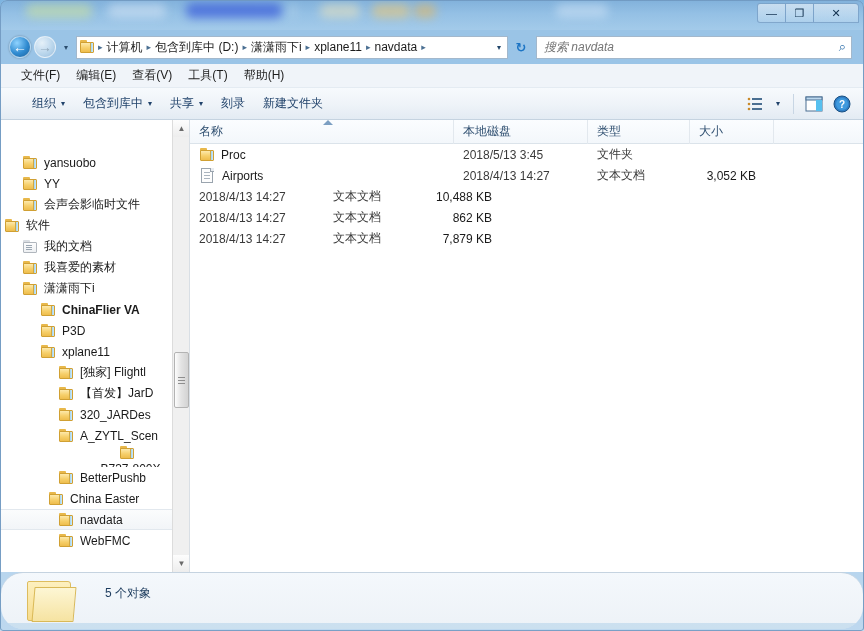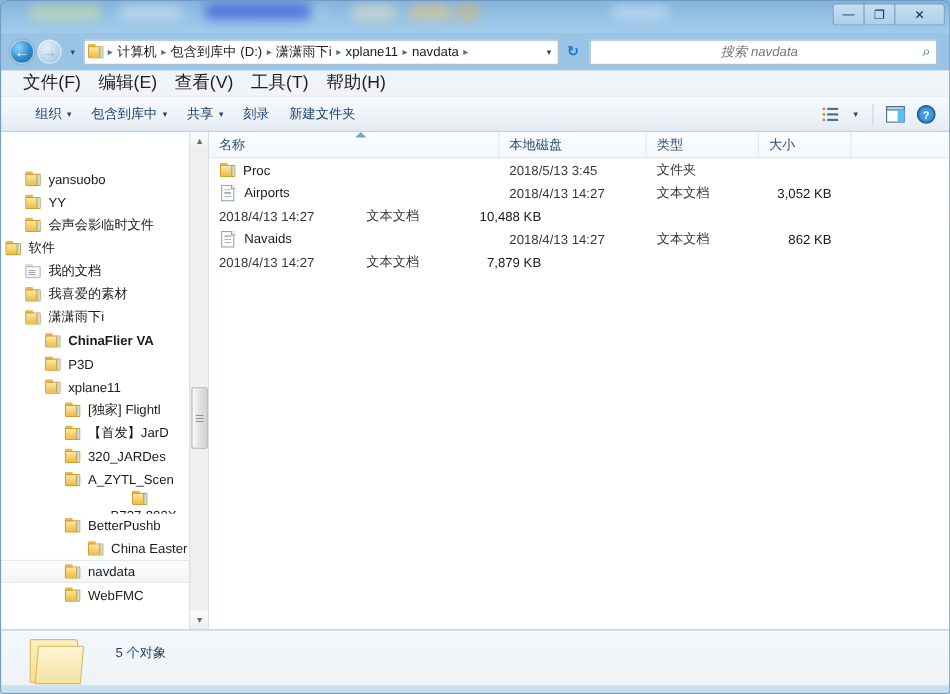--- a/index.html
+++ b/index.html
@@ -102,33 +102,32 @@
     margin-left: 4px;
     height: 23px; flex: 1 1 auto; margin-right: 12px;
     background: #fff; border: 1px solid #a3b8cc;
     display: flex; align-items: center; padding: 0 5px;
   }
   #search-input {
     border: 0; outline: 0; flex: 1;
     font-family: "Liberation Sans", sans-serif;
     font-size: 12px; font-style: italic; color: #6d6d6d;
     background: transparent;
-    text-align: center;
   }
   #search-icon { color: #2a6ca8; font-size: 13px; }
 
   
   #menubar {
     position: absolute; left: 1px; top: 64px; width: 862px; height: 24px;
     background: #f0f4f9;
     display: flex; align-items: center;
     padding-left: 12px;
     border-bottom: 1px solid #e4ebf2;
   }
-  .menuitem { color: #1d1d1d; font-size: 16px; padding: 2px 8px; }
+  .menuitem { color: #1d1d1d; font-size: 12px; padding: 2px 8px; }
 
   
   #toolbar {
     position: absolute; left: 1px; top: 88px; width: 862px; height: 32px;
     background: linear-gradient(180deg, #f7fafd 0%, #eef3f8 55%, #e3ebf3 100%);
     border-bottom: 1px solid #c5d3e0;
     display: flex; align-items: center;
     padding-left: 22px;
   }
   .tbitem {
@@ -261,32 +260,33 @@
   #sortarrow {
     position: absolute; left: 133px; top: 0px;
     width: 0; height: 0;
     border-left: 5px solid transparent; border-right: 5px solid transparent;
     border-bottom: 5px solid #7c9fc2;
   }
   .row {
     height: 21px; display: flex; align-items: center;
     font-size: 12px; color: #1a1a1a;
   }
-  .cell { padding-left: 9px; white-space: nowrap; overflow: hidden; display: flex; }
+  .cell { padding-left: 9px; white-space: nowrap; overflow: hidden; display: flex; align-items: center; }
   .cell.name { padding-left: 10px; }
   .cell.size { justify-content: flex-end; padding-right: 18px; }
   .cell.date, .cell.type { color: #3a3a3a; }
 
   
   #statusbar {
     position: absolute; left: 1px; top: 572px; width: 862px; height: 57px;
     background: linear-gradient(180deg,#f4f8fc 0%, #edf2f7 100%);
     border-top: 1px solid #c5d3e0;
     display: flex; align-items: flex-start;
     overflow: hidden;
+    border-radius: 22px;
   }
   #bigfolder {
     width: 52px; height: 44px; margin: 6px 0 0 26px; position: relative; flex: 0 0 52px;
   }
   #bigfolder .bk {
     position: absolute; left: 0; top: 2px; width: 44px; height: 40px;
     background: linear-gradient(180deg,#fdf0bf 0%, #f7dc8c 100%);
     border: 1px solid #ddbc5e; border-radius: 2px 3px 2px 2px;
   }
   #bigfolder .fr {
@@ -565,21 +565,21 @@
             <span class="tlabel">B737-800X</span>
           </div>
           <div class="tnode" style="padding-left: 58px;">
             <span class="fico">
               <span class="tab"></span>
               <span class="body"></span>
               <span class="spine"></span>
             </span>
             <span class="tlabel">BetterPushb</span>
           </div>
-          <div class="tnode" style="padding-left: 79px;">
+          <div class="tnode" style="padding-left: 48px;">
             <span class="fico">
               <span class="tab"></span>
               <span class="body"></span>
               <span class="spine"></span>
             </span>
             <span class="tlabel">China Easter</span>
           </div>
           <div class="tnode sel" style="padding-left: 58px;">
             <span class="fico">
               <span class="tab"></span>
@@ -648,27 +648,20 @@
             <div class="cell date" style="width:134px">2018/4/13 14:27</div>
             <div class="cell type" style="width:102px">文本文档</div>
             <div class="cell size" style="width:84px">3,052 KB</div>
           </div>
           <div class="row">
             <div class="cell date" style="width:134px">2018/4/13 14:27</div>
             <div class="cell type" style="width:102px">文本文档</div>
             <div class="cell size" style="width:84px">10,488 KB</div>
           </div>
           <div class="row">
-            <div class="cell name" style="width:264px">
-              <span class="txtico">
-                <span class="pg"></span>
-                <span class="fold"></span>
-              </span>
-              <span>Navaids</span>
-            </div>
             <div class="cell date" style="width:134px">2018/4/13 14:27</div>
             <div class="cell type" style="width:102px">文本文档</div>
             <div class="cell size" style="width:84px">862 KB</div>
           </div>
           <div class="row">
             <div class="cell date" style="width:134px">2018/4/13 14:27</div>
             <div class="cell type" style="width:102px">文本文档</div>
             <div class="cell size" style="width:84px">7,879 KB</div>
           </div>
         </div>

